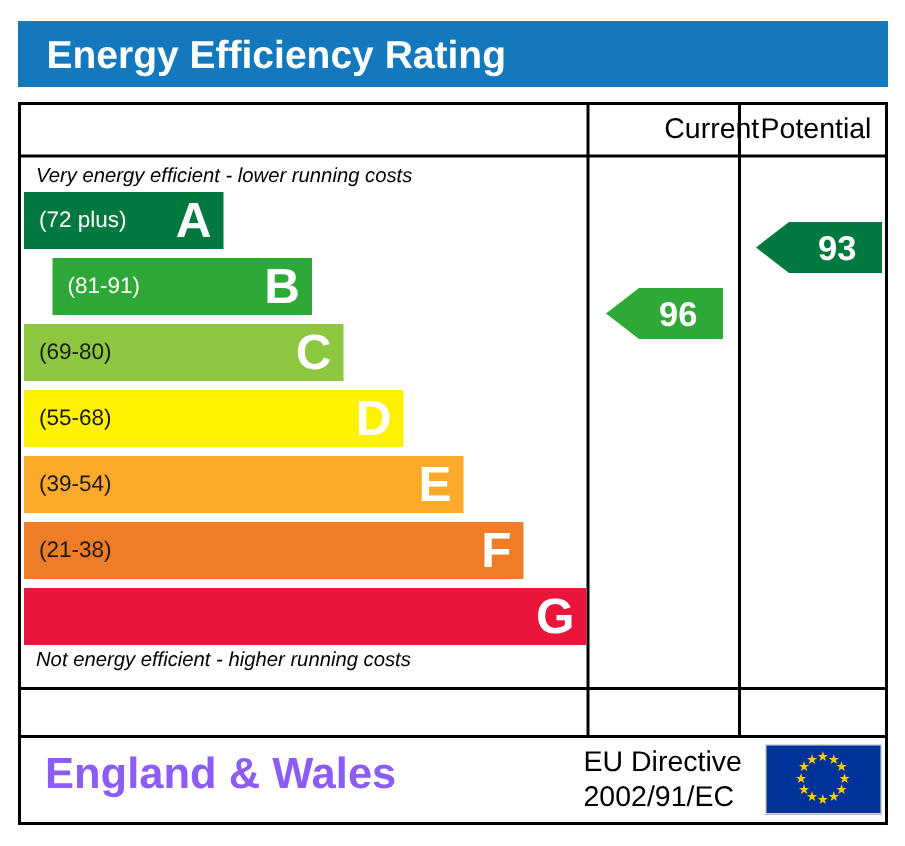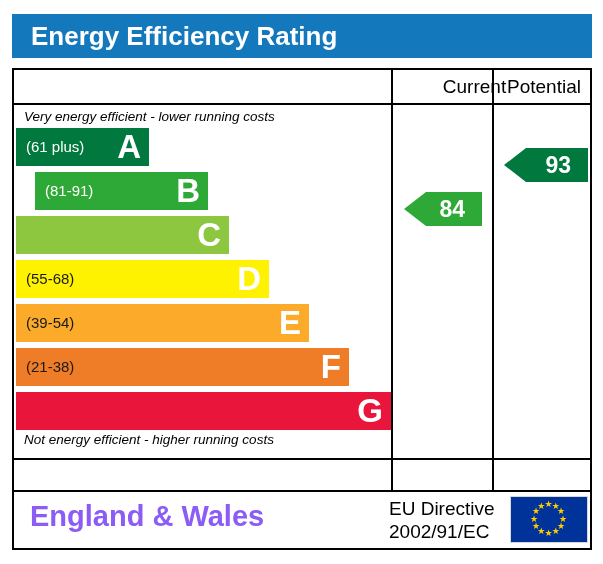--- a/index.html
+++ b/index.html
@@ -232,30 +232,31 @@
 
     <div class="col-head current">Current</div>
     <div class="col-head potential">Potential</div>
 
     <div class="caption top">Very energy efficient - lower running costs</div>
     <div class="caption bottom">Not energy efficient - higher running costs</div>
 
     <div class="bands">
 
       <div class="band light" style="top:0px;width:133px;background:#00783E;">
-        <span class="range">(61 plus)</span>
+        <span class="range">(72 plus)</span>
         <span class="letter">A</span>
       </div>
 
       <div class="band light" style="top:44px;width:173px;background:#2EA836;margin-left:19px;">
         <span class="range">(81-91)</span>
         <span class="letter">B</span>
       </div>
 
       <div class="band dark" style="top:88px;width:213px;background:#8DC63F;">
+        <span class="range">(69-80)</span>
         <span class="letter">C</span>
       </div>
 
       <div class="band dark" style="top:132px;width:253px;background:#FFF200;">
         <span class="range">(55-68)</span>
         <span class="letter">D</span>
       </div>
 
       <div class="band dark" style="top:176px;width:293px;background:#FCAA2A;">
         <span class="range">(39-54)</span>
@@ -266,21 +267,21 @@
         <span class="range">(21-38)</span>
         <span class="letter">F</span>
       </div>
 
       <div class="band dark" style="top:264px;width:375px;background:#E9153B;">
         <span class="letter">G</span>
       </div>
 
     </div>
 
-    <div class="marker current">84</div>
+    <div class="marker current">96</div>
     <div class="marker potential">93</div>
 
   </div>
 
   <div class="footer-frame">
     <div class="footer-region">England &amp; Wales</div>
     <div class="footer-directive">
       <span>EU Directive</span><br>
       <span>2002/91/EC</span>
     </div>

